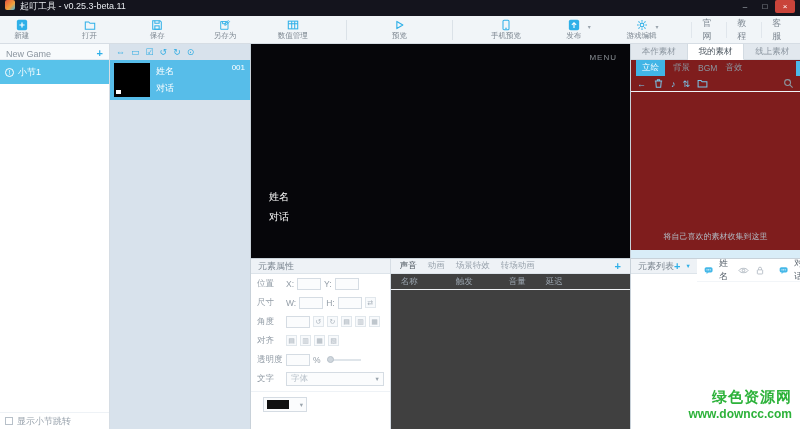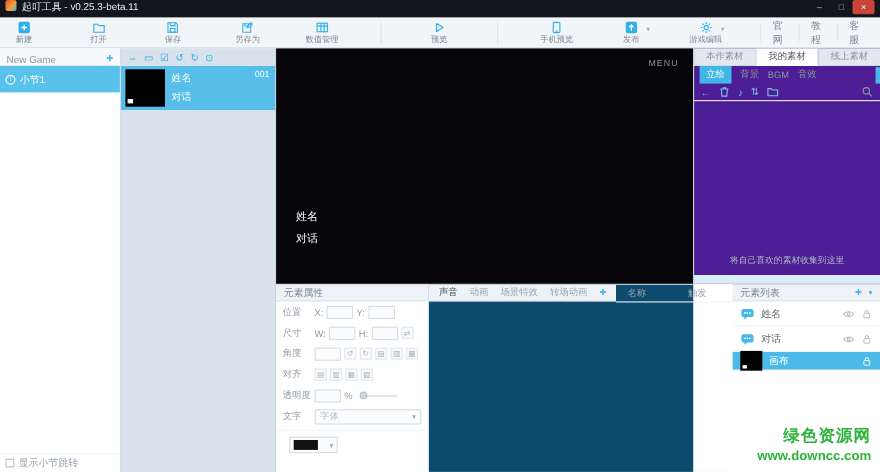--- a/index.html
+++ b/index.html
@@ -85,33 +85,33 @@
   .prop-select { flex:1; height:14px; border:1px solid #d5dce3; background:#fbfcfd;
                  display:flex; align-items:center; justify-content:space-between;
                  padding:0 4px; color:#b7c0c9; cursor:pointer; }
   .prop-divider { height:1px; background:#eef2f6; margin:3px 0; }
   .color-select { width:44px; height:15px; border:1px solid #d5dce3; background:#fbfcfd; margin-left:6px;
                   display:flex; align-items:center; justify-content:space-between; padding:0 3px; cursor:pointer; }
   .swatch { width:22px; height:9px; background:#111; }
   .caret { color:#9aa4ad; font-size:6.5px; }
 
   
-  .sound-panel { width:240px; background:#0c4a6e; display:flex; flex-direction:row; }
+  .sound-panel { width:240px; background:#404040; display:flex; flex-direction:column; }
   .sound-tabs { height:15px; background:#eef2f6; border-bottom:1px solid #dde4ea;
                 display:flex; align-items:center; gap:11px; padding:0 9px; flex:0 0 auto; }
   .sound-tab { font-size:8.5px; color:#98a2ac; cursor:pointer; }
   .sound-tab.active { color:#4c565f; }
   .sound-plus { margin-left:auto; }
   .sound-cols { height:16px; display:flex; align-items:center; border-bottom:1px solid #f0f3f6;
                 color:#9aa4ae; font-size:8.5px; padding-left:10px; }
   .sc1 { width:55px; } .sc2 { width:53px; } .sc3 { width:37px; } .sc4 { width:40px; }
 
   
   .right-col { width:170px; display:flex; flex-direction:column; border-left:1px solid #c8d1d9; }
-  .materials { height:214px; display:flex; flex-direction:column; background:#4c1d95; position:relative; }
+  .materials { height:214px; display:flex; flex-direction:column; background:#7f1d1d; position:relative; }
   .mat-tabs { height:16px; display:flex; flex:0 0 auto; }
   .mat-tab { flex:1; display:flex; align-items:center; justify-content:center; background:#e2e8ee;
              border-right:1px solid #d3dbe2; border-bottom:1px solid #d3dbe2; color:#8b959f;
              font-size:8.5px; cursor:pointer; }
   .mat-tab:last-child { border-right:none; }
   .mat-tab.active { background:#fff; border-bottom:1px solid #fff; color:#4c565f; }
   .mat-subtabs { height:16px; display:flex; align-items:center; gap:8px; padding:0 5px;
                  flex:0 0 auto; position:relative; }
   .subtab { font-size:8.5px; color:#8b959f; cursor:pointer; }
   .subtab.active { background:#41b5e6; color:#fff; padding:2px 6px; }
@@ -119,21 +119,21 @@
                color:#79c6ea; flex:0 0 auto; border-bottom:1px solid #f0f3f6; }
   .mat-icons svg { display:block; }
   .mat-icons .right { margin-left:auto; }
   .mat-body { flex:1; position:relative; }
   .mat-hint { position:absolute; bottom:8px; width:100%; text-align:center; color:#b0b8c1; font-size:8px; }
   .mat-footer { height:8px; background:#d9edf8; flex:0 0 auto; }
   .mat-scrollthumb { position:absolute; right:0; top:17px; width:4px; height:15px; background:#4db9e8; }
 
   
   .elements { flex:1; border-top:1px solid #c8d1d9; background:#fff; position:relative;
-              display:flex; flex-direction:column;margin-left:35px; }
+              display:flex; flex-direction:row; }
   .elem-head { height:15px; background:#eef2f6; border-bottom:1px solid #dde4ea;
                display:flex; align-items:center; padding:0 7px; color:#7d8791; flex:0 0 auto; }
   .elem-head .tools { margin-left:auto; display:flex; gap:6px; align-items:center; }
   .elem-row { height:23px; display:flex; align-items:center; gap:6px; padding:0 7px;
               border-bottom:1px solid #f2f5f8; color:#5a646e; font-size:9px; cursor:pointer; }
   .elem-row .row-icons { margin-left:auto; display:flex; gap:6px; align-items:center; }
   .elem-row.sel { background:#4cbae8; color:#fff; height:16px; border-bottom:none; }
   .canvas-thumb { width:20px; height:18px; background:#000; position:relative; }
   .canvas-thumb::after { content:""; position:absolute; left:2px; bottom:2px; width:4px; height:3px; background:#fff; }
 

